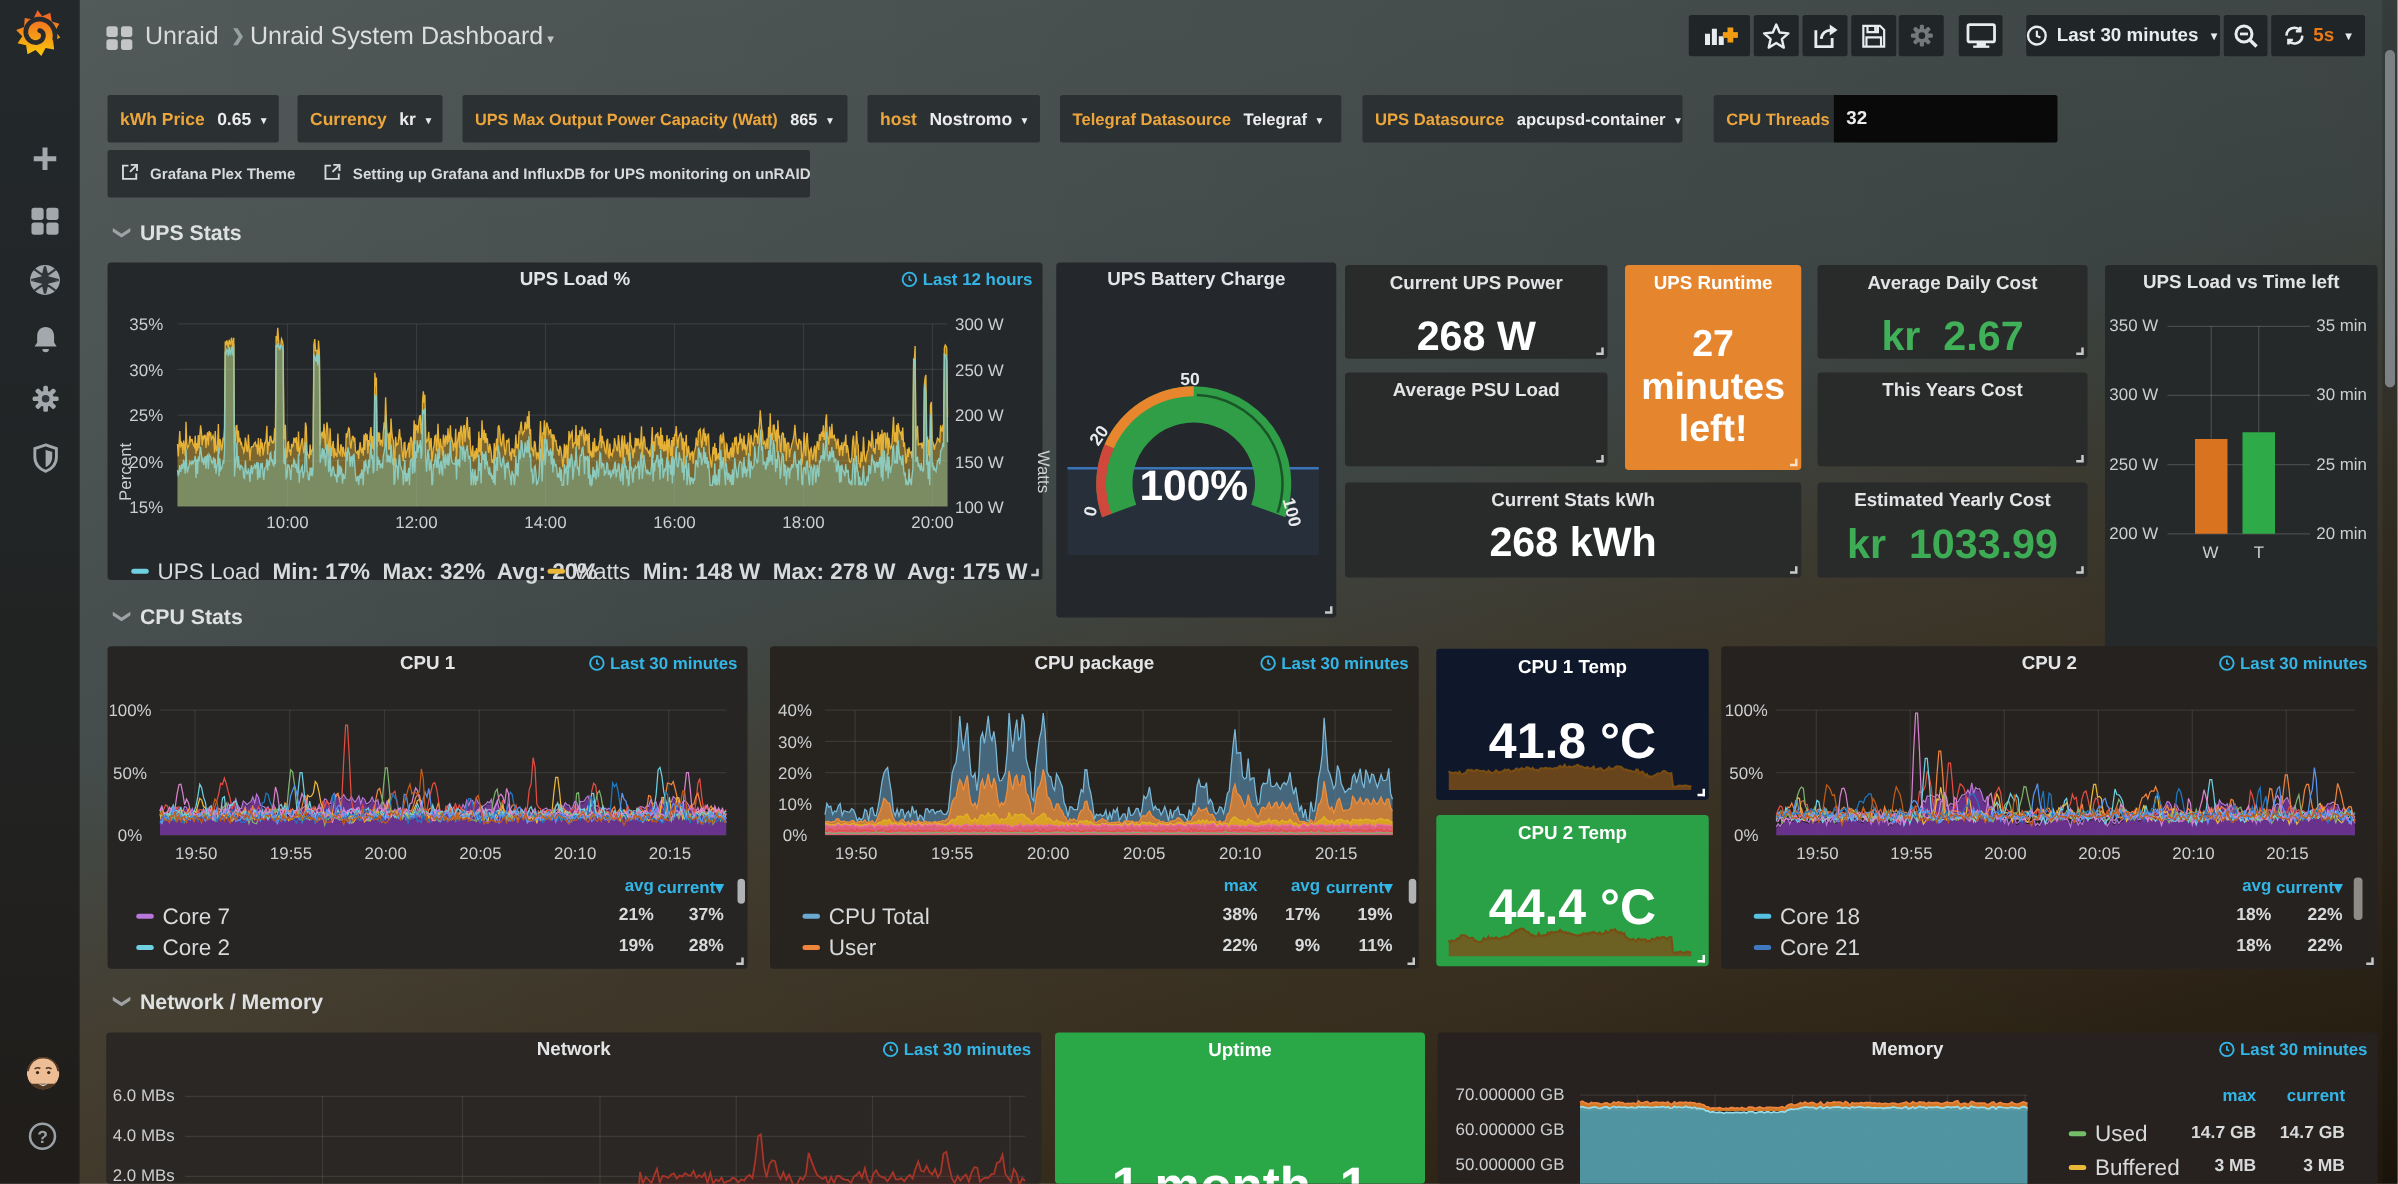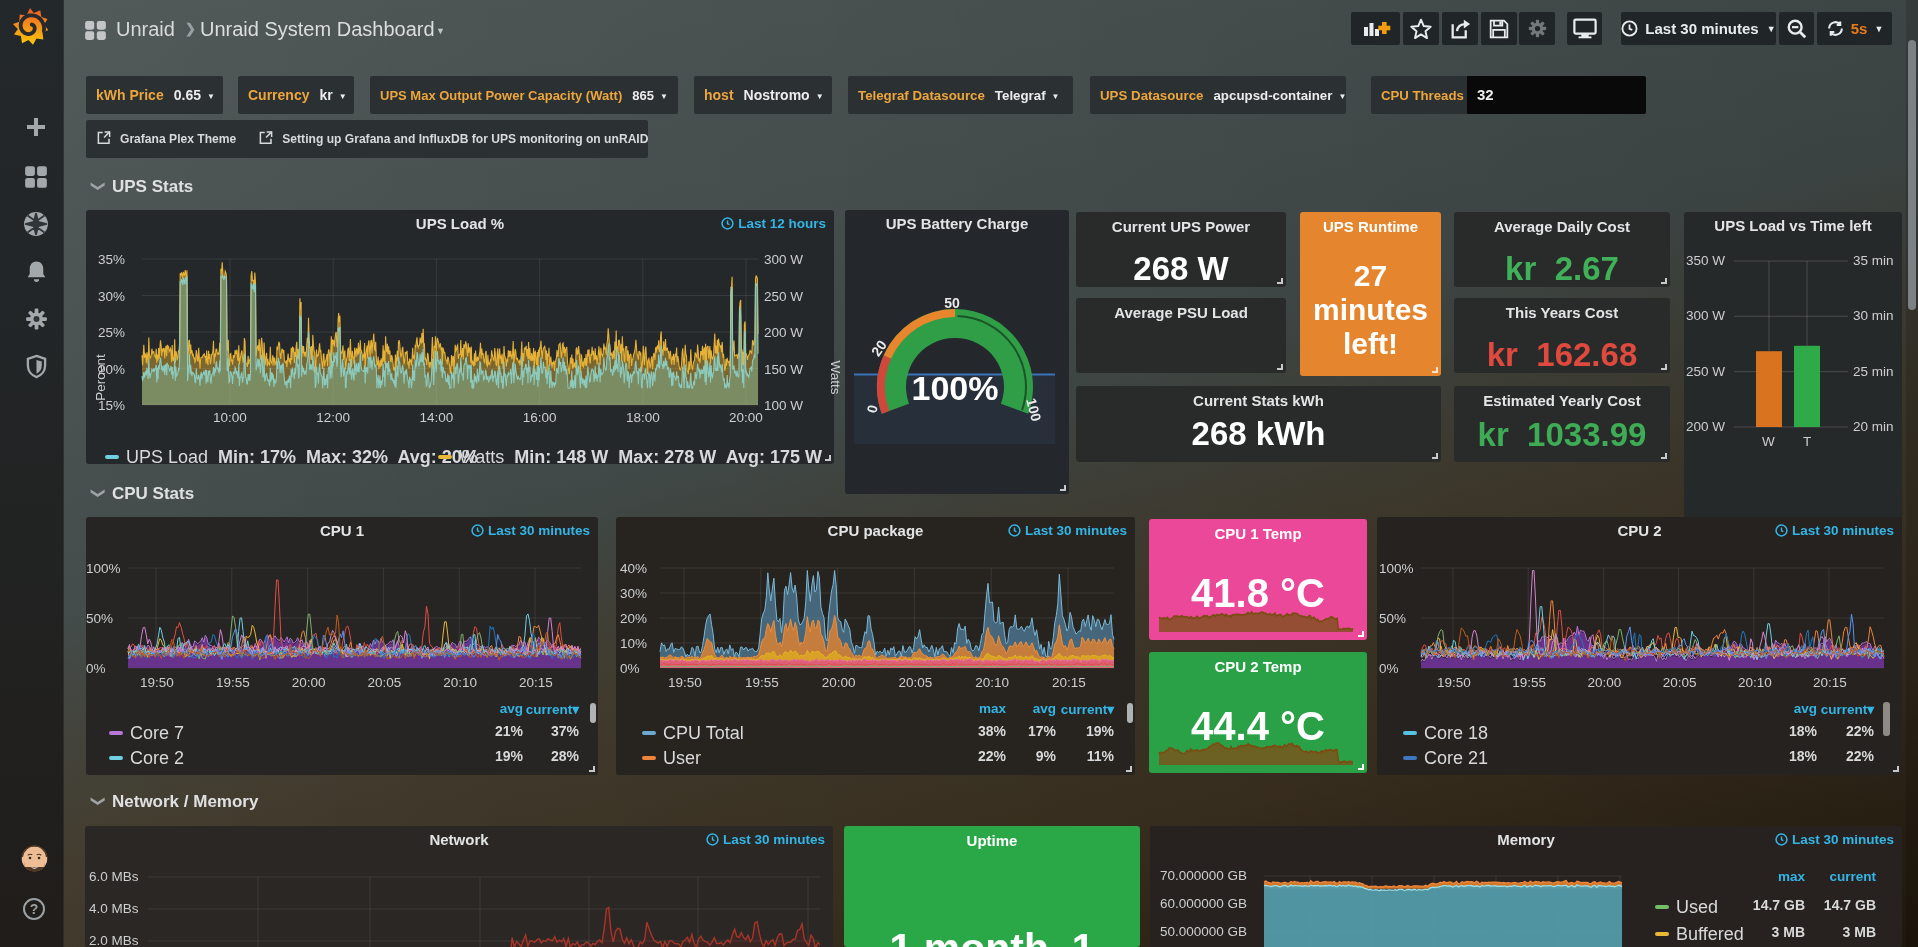--- a/index.html
+++ b/index.html
@@ -6,21 +6,21 @@
  linear-gradient(90deg, rgba(255,255,255,0.03) 0%, rgba(0,0,0,0) 28%, rgba(0,0,0,0.14) 100%),
  linear-gradient(166deg, rgba(76,50,19,0) 44%, rgba(76,50,19,0.42) 60%, rgba(64,42,17,0.62) 78%, rgba(36,25,11,0.9) 100%),
  linear-gradient(172deg, #4d5655 0%, #47504f 25%, #3f4847 50%, #353d3c 72%, #293130 100%);
  position:relative;color:#d8d9da;}
 .abs{position:absolute}
 .panel{position:absolute;background:#23272b;border-radius:3px}
 .ptitle{position:absolute;top:5px;left:0;right:0;text-align:center;font-weight:700;font-size:15px;color:#e3e4e6;letter-spacing:0}
 .tpick{position:absolute;top:6px;right:8px;color:#33b5e5;font-weight:700;font-size:13.5px}
 .corner{position:absolute;right:3px;bottom:3px;width:6px;height:6px;border-right:2px solid rgba(255,255,255,0.75);border-bottom:2px solid rgba(255,255,255,0.75)}
 .axlbl{position:absolute;font-size:13.5px;color:#ccced0}
-.r{text-align:left}
+.r{text-align:center}
 .legend-dash{display:inline-block;width:14px;height:4px;border-radius:2px;vertical-align:middle;margin-right:7px;position:relative;top:-1px}
 .lhead{color:#33b5e5;font-weight:700;font-size:13.5px;position:absolute}
 .lval{position:absolute;font-size:14px;font-weight:700;color:#d8d9da;text-align:right;width:56px}
 .lrow{position:absolute;font-size:18px;color:#d8d9da}
 .stat-title{position:absolute;top:6px;left:0;right:0;text-align:center;font-weight:700;font-size:15px;color:#e3e4e6}
 .stat-val{position:absolute;left:0;right:0;text-align:center;font-weight:700;font-size:33px;color:#fff;white-space:nowrap}
 .sechead{position:absolute;font-weight:700;font-size:17px;color:#dfe0e1}
 .scaret{position:absolute;color:#9fa3a6;font-size:14px}
 svg{position:absolute;overflow:visible}
 .navbtn{position:absolute;top:12px;height:33px;background:#202528;border-radius:2px;display:flex;align-items:center;justify-content:center;color:#e9ecef}
@@ -294,21 +294,20 @@
     <div class="stat-val" style="top:29px;color:#fff">268 kWh</div>
     <span class="corner"></span>
   </div>
 <div class="panel" style="left:1454px;top:212px;width:216px;height:75px;background:#282b2a">
     <div class="stat-title">Average Daily Cost</div>
     <div class="stat-val" style="top:38px;color:#40b159">kr&nbsp;&nbsp;2.67</div>
     <span class="corner"></span>
   </div>
 <div class="panel" style="left:1454px;top:298px;width:216px;height:75px;background:#282b2a">
     <div class="stat-title">This Years Cost</div>
-    <div class="stat-val" style="top:38px;color:#e0493d">kr&nbsp;&nbsp;162.68</div>
     <span class="corner"></span>
   </div>
 <div class="panel" style="left:1454px;top:386px;width:216px;height:76px;background:#282b2a">
     <div class="stat-title">Estimated Yearly Cost</div>
     <div class="stat-val" style="top:30px;color:#3eac55">kr&nbsp;&nbsp;1033.99</div>
     <span class="corner"></span>
   </div>
 <div class="panel" style="left:1300px;top:212px;width:141px;height:164px;background:#e5862f">
     <div class="stat-title" style="color:#fff">UPS Runtime</div>
     <div class="abs" style="top:47px;left:0;right:0;text-align:center;font-weight:700;font-size:30px;line-height:34px;color:#fff">27 minutes left!</div>
@@ -433,21 +432,21 @@
     <div class="lval" style="left:334px;top:206px">38%</div>
     <div class="lval" style="left:384px;top:206px">17%</div>
     <div class="lval" style="left:442px;top:206px">19%</div>
     <div class="lrow" style="left:26px;top:231px"><span class="legend-dash" style="background:#ef843c"></span>User</div>
     <div class="lval" style="left:334px;top:231px">22%</div>
     <div class="lval" style="left:384px;top:231px">9%</div>
     <div class="lval" style="left:442px;top:231px">11%</div>
     <div class="abs" style="left:511px;top:186px;width:6px;height:20px;background:#b0b3b5;border-radius:3px"></div>
     <span class="corner"></span>
   </div>
-<div class="panel" style="left:1149px;top:519px;width:218px;height:121px;background:#ec4899">
+<div class="panel" style="left:1149px;top:519px;width:218px;height:121px;background:#0f172a">
     <div class="stat-title" style="color:#fff">CPU 1 Temp</div>
     <div class="stat-val" style="top:52px;font-size:40px">41.8 °C</div>
     <svg style="left:0;top:0" width="218" height="121">
       <path d="M10.0,98.0 L11.2,99.2 L12.4,99.0 L13.7,99.9 L14.9,98.9 L16.1,98.9 L17.3,100.1 L18.5,98.4 L19.8,100.3 L21.0,100.7 L22.2,99.6 L23.4,99.4 L24.6,97.4 L25.9,96.8 L27.1,97.6 L28.3,96.8 L29.5,97.8 L30.7,97.9 L32.0,96.9 L33.2,97.1 L34.4,97.6 L35.6,97.7 L36.8,98.0 L38.1,97.6 L39.3,98.4 L40.5,99.1 L41.7,97.6 L42.9,98.5 L44.2,99.5 L45.4,99.1 L46.6,98.7 L47.8,97.3 L49.0,98.1 L50.3,99.6 L51.5,98.4 L52.7,98.3 L53.9,97.5 L55.1,96.6 L56.4,97.6 L57.6,96.6 L58.8,97.4 L60.0,98.6 L61.2,97.6 L62.5,97.5 L63.7,95.9 L64.9,95.8 L66.1,97.6 L67.3,95.9 L68.6,95.5 L69.8,96.4 L71.0,96.1 L72.2,94.9 L73.4,95.0 L74.7,95.6 L75.9,96.9 L77.1,95.3 L78.3,96.5 L79.5,97.3 L80.8,96.7 L82.0,97.9 L83.2,95.8 L84.4,95.6 L85.6,95.9 L86.9,95.4 L88.1,95.2 L89.3,96.1 L90.5,95.4 L91.7,95.8 L93.0,96.1 L94.2,95.7 L95.4,95.3 L96.6,96.0 L97.8,94.4 L99.1,93.6 L100.3,94.9 L101.5,94.3 L102.7,92.8 L103.9,95.0 L105.2,94.9 L106.4,94.1 L107.6,94.6 L108.8,94.8 L110.1,94.0 L111.3,93.9 L112.5,93.1 L113.7,93.1 L114.9,94.3 L116.2,94.1 L117.4,94.6 L118.6,95.5 L119.8,95.2 L121.0,94.6 L122.3,95.8 L123.5,95.7 L124.7,95.3 L125.9,94.2 L127.1,96.8 L128.4,96.6 L129.6,96.0 L130.8,95.5 L132.0,95.5 L133.2,97.4 L134.5,97.5 L135.7,96.8 L136.9,96.2 L138.1,94.7 L139.3,96.1 L140.6,95.8 L141.8,96.4 L143.0,94.8 L144.2,94.0 L145.4,94.2 L146.7,94.2 L147.9,94.5 L149.1,95.3 L150.3,96.9 L151.5,96.5 L152.8,97.0 L154.0,97.6 L155.2,97.4 L156.4,98.0 L157.6,98.1 L158.9,98.8 L160.1,96.6 L161.3,96.8 L162.5,99.8 L163.7,98.9 L165.0,98.2 L166.2,99.6 L167.4,101.6 L168.6,100.4 L169.8,102.6 L171.1,102.0 L172.3,102.9 L173.5,101.9 L174.7,101.3 L175.9,100.8 L177.2,99.7 L178.4,100.0 L179.6,99.7 L180.8,98.4 L182.0,97.8 L183.3,98.0 L184.5,99.1 L185.7,99.5 L186.9,99.8 L188.1,99.4 L189.4,110.5 L190.6,110.3 L191.8,110.2 L193.0,110.3 L194.2,109.5 L195.5,109.6 L196.7,109.6 L197.9,109.9 L199.1,109.2 L200.3,109.5 L201.6,109.8 L202.8,110.5 L204.0,109.7 L204.0,113.0 L10.0,113.0 Z" fill="rgba(125,80,25,0.8)"></path>
       <path d="M10.0,98.0 L11.2,99.2 L12.4,99.0 L13.7,99.9 L14.9,98.9 L16.1,98.9 L17.3,100.1 L18.5,98.4 L19.8,100.3 L21.0,100.7 L22.2,99.6 L23.4,99.4 L24.6,97.4 L25.9,96.8 L27.1,97.6 L28.3,96.8 L29.5,97.8 L30.7,97.9 L32.0,96.9 L33.2,97.1 L34.4,97.6 L35.6,97.7 L36.8,98.0 L38.1,97.6 L39.3,98.4 L40.5,99.1 L41.7,97.6 L42.9,98.5 L44.2,99.5 L45.4,99.1 L46.6,98.7 L47.8,97.3 L49.0,98.1 L50.3,99.6 L51.5,98.4 L52.7,98.3 L53.9,97.5 L55.1,96.6 L56.4,97.6 L57.6,96.6 L58.8,97.4 L60.0,98.6 L61.2,97.6 L62.5,97.5 L63.7,95.9 L64.9,95.8 L66.1,97.6 L67.3,95.9 L68.6,95.5 L69.8,96.4 L71.0,96.1 L72.2,94.9 L73.4,95.0 L74.7,95.6 L75.9,96.9 L77.1,95.3 L78.3,96.5 L79.5,97.3 L80.8,96.7 L82.0,97.9 L83.2,95.8 L84.4,95.6 L85.6,95.9 L86.9,95.4 L88.1,95.2 L89.3,96.1 L90.5,95.4 L91.7,95.8 L93.0,96.1 L94.2,95.7 L95.4,95.3 L96.6,96.0 L97.8,94.4 L99.1,93.6 L100.3,94.9 L101.5,94.3 L102.7,92.8 L103.9,95.0 L105.2,94.9 L106.4,94.1 L107.6,94.6 L108.8,94.8 L110.1,94.0 L111.3,93.9 L112.5,93.1 L113.7,93.1 L114.9,94.3 L116.2,94.1 L117.4,94.6 L118.6,95.5 L119.8,95.2 L121.0,94.6 L122.3,95.8 L123.5,95.7 L124.7,95.3 L125.9,94.2 L127.1,96.8 L128.4,96.6 L129.6,96.0 L130.8,95.5 L132.0,95.5 L133.2,97.4 L134.5,97.5 L135.7,96.8 L136.9,96.2 L138.1,94.7 L139.3,96.1 L140.6,95.8 L141.8,96.4 L143.0,94.8 L144.2,94.0 L145.4,94.2 L146.7,94.2 L147.9,94.5 L149.1,95.3 L150.3,96.9 L151.5,96.5 L152.8,97.0 L154.0,97.6 L155.2,97.4 L156.4,98.0 L157.6,98.1 L158.9,98.8 L160.1,96.6 L161.3,96.8 L162.5,99.8 L163.7,98.9 L165.0,98.2 L166.2,99.6 L167.4,101.6 L168.6,100.4 L169.8,102.6 L171.1,102.0 L172.3,102.9 L173.5,101.9 L174.7,101.3 L175.9,100.8 L177.2,99.7 L178.4,100.0 L179.6,99.7 L180.8,98.4 L182.0,97.8 L183.3,98.0 L184.5,99.1 L185.7,99.5 L186.9,99.8 L188.1,99.4 L189.4,110.5 L190.6,110.3 L191.8,110.2 L193.0,110.3 L194.2,109.5 L195.5,109.6 L196.7,109.6 L197.9,109.9 L199.1,109.2 L200.3,109.5 L201.6,109.8 L202.8,110.5 L204.0,109.7" fill="none" stroke="#7a4d12" stroke-width="1.6"></path>
     </svg>
     <span class="corner" style="border-color:#fff"></span>
   </div>
 <div class="panel" style="left:1149px;top:652px;width:218px;height:121px;background:#2aa146">
     <div class="stat-title" style="color:#fff">CPU 2 Temp</div>

